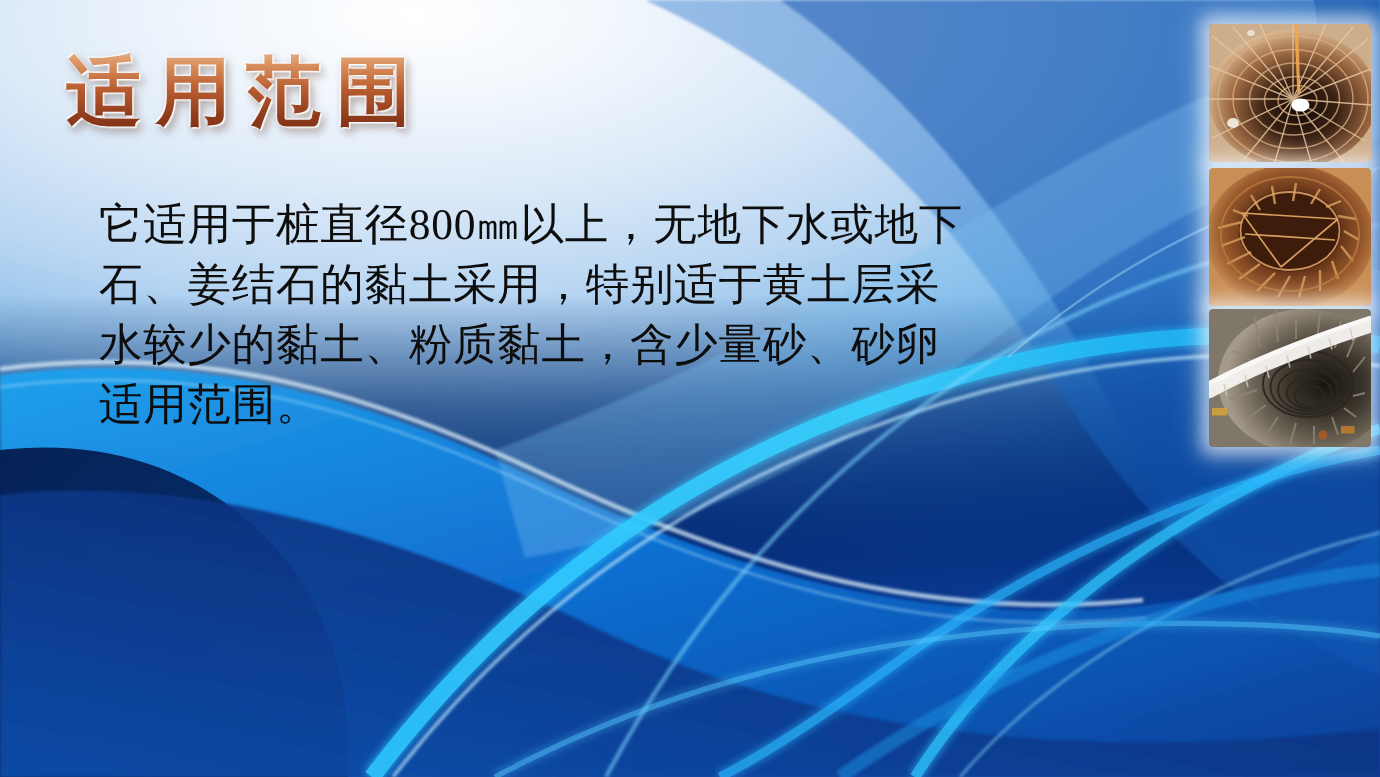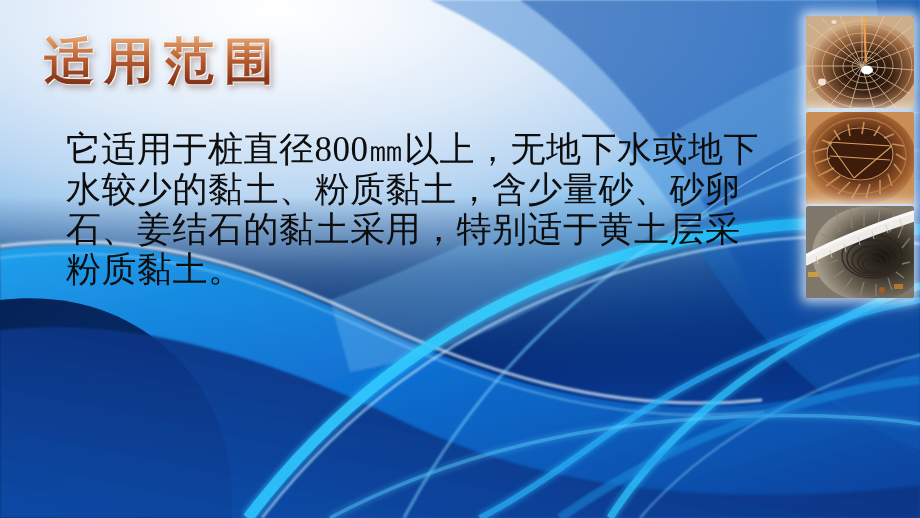--- a/index.html
+++ b/index.html
@@ -59,21 +59,21 @@
             drop-shadow(2px 3px 3px rgba(90,50,30,.35));
     white-space: nowrap;
   }
 
   
   #body-text {
     position: absolute;
     left: 66px;
     top: 130px;
     width: 720px;
-    font-size: 35px;
+    font-size: 29px;
     line-height: 40px;
     color: #0d0d0d;
     font-family: "Liberation Serif", "DejaVu Serif", serif;
     letter-spacing: 0.5px;
   }
   #body-text .line { white-space: nowrap; }
 
   
   .photo {
     position: absolute;
@@ -165,23 +165,23 @@
     <path d="M920,112 C830,132 742,176 672,238" fill="none" stroke="#a8dcfb" stroke-width="1.6" opacity="0.45"></path>
     <path d="M560,518 C640,462 730,420 830,396 C870,386 900,382 920,380" fill="none" stroke="#1e9ae8" stroke-width="9" opacity="0.45" filter="url(#soft)"></path>
 
     <path d="M876,0 C884,60 890,120 892,180 L920,180 L920,0 Z" fill="#0d4fa8" opacity="0.55"></path>
   </svg>
 
   <div id="title">适用范围</div>
 
   <div id="body-text">
     <div class="line">它适用于桩直径800㎜以上，无地下水或地下</div>
+    <div class="line">石、姜结石的黏土采用，特别适于黄土层采</div>
     <div class="line">水较少的黏土、粉质黏土，含少量砂、砂卵</div>
-    <div class="line">石、姜结石的黏土采用，特别适于黄土层采</div>
-    <div class="line">粉质黏土。</div>
+    <div class="line">适用范围。</div>
   </div>
 
   <div class="photo" id="photo-1">
     <svg viewBox="0 0 108 92" preserveAspectRatio="none">
       <defs>
         <radialGradient id="p1g" cx="55%" cy="58%" r="62%">
           <stop offset="0" stop-color="#130a05"></stop>
           <stop offset="0.35" stop-color="#3a2113"></stop>
           <stop offset="0.68" stop-color="#9b6842"></stop>
           <stop offset="1" stop-color="#e6c69f"></stop>

